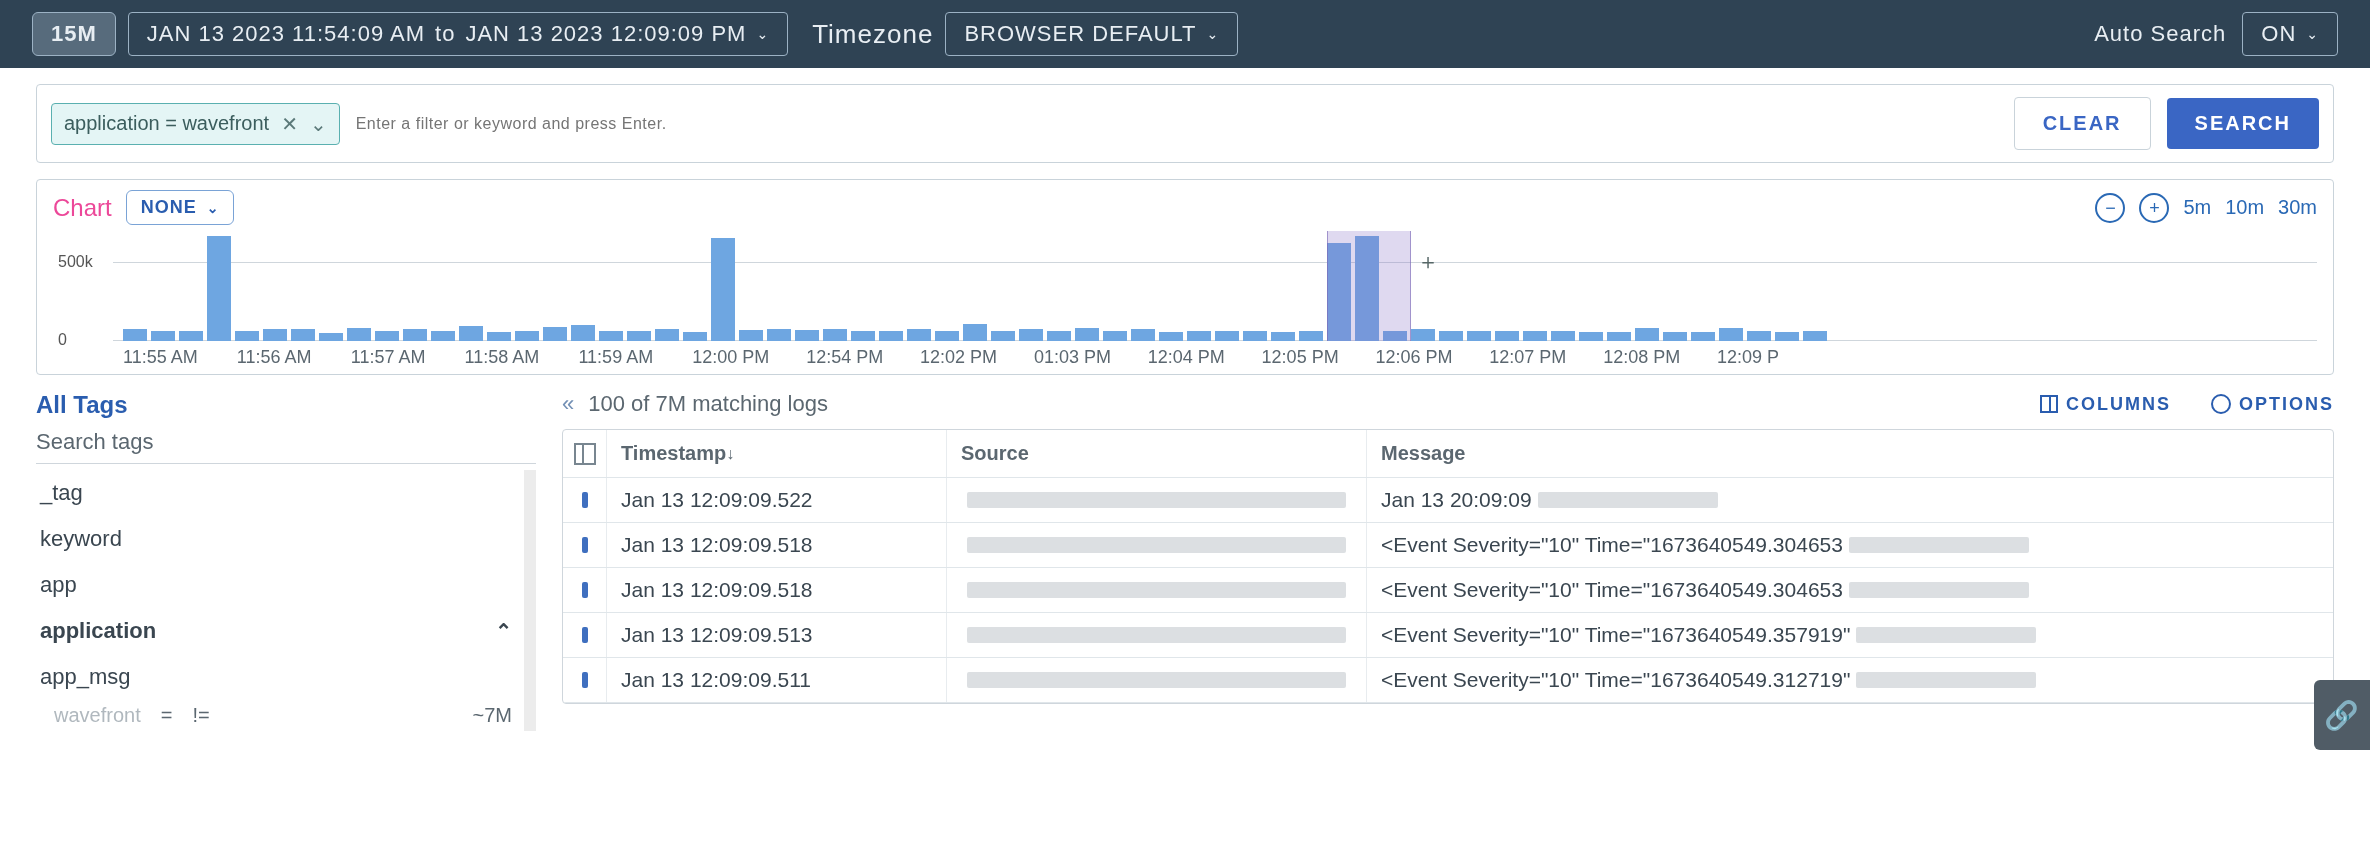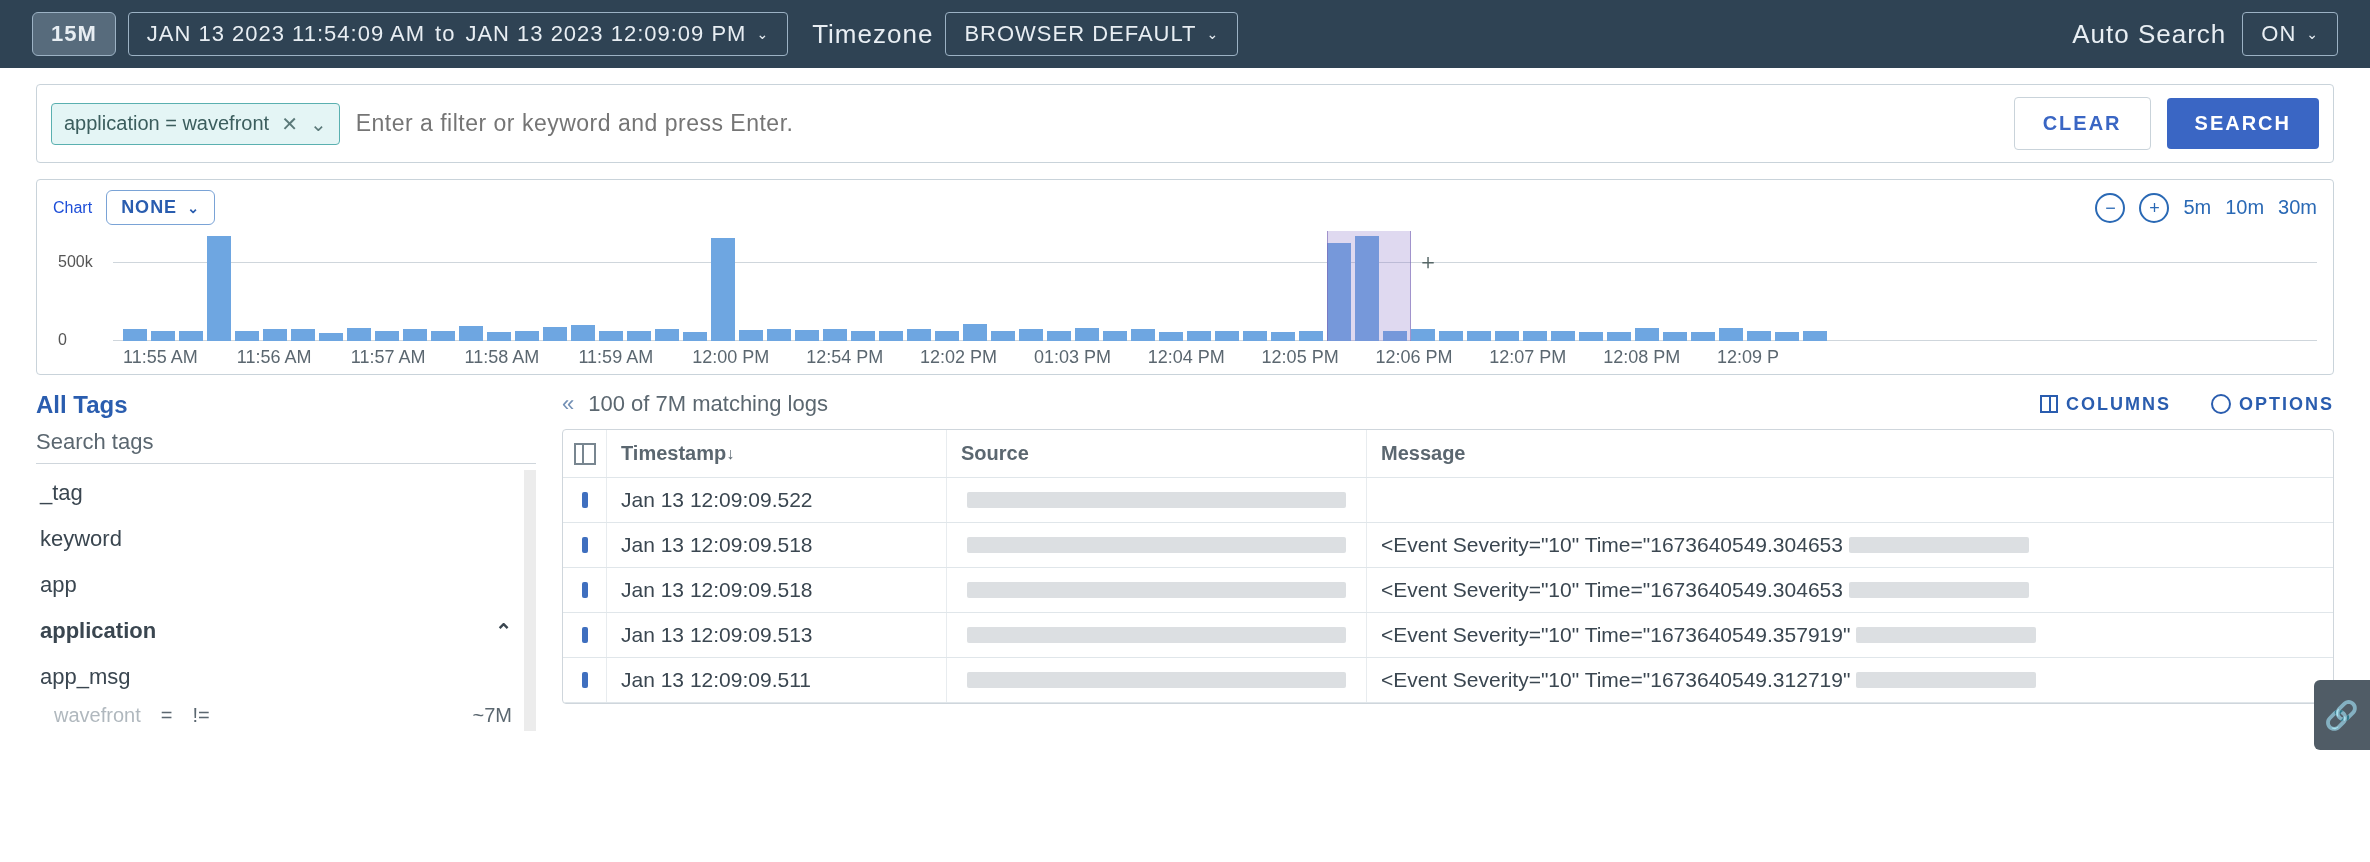--- a/index.html
+++ b/index.html
@@ -7,35 +7,35 @@
   button { font-family: inherit; }
 
   
   .topbar { background:#2f4354; height:68px; display:flex; align-items:center; padding:0 32px; color:#e8eef3; font-size:22px; letter-spacing:1px;}
   .tb-btn { border:1px solid #9cb2c4; border-radius:4px; background:#2f4354; color:#e8eef3; padding:8px 18px; display:flex; align-items:center; cursor:pointer; letter-spacing:1px;}
   .tb-btn + .tb-btn { margin-left:12px; }
   .tb-btn.duration { background:#576b7c; border-color:#9cb2c4; border-radius:6px; font-weight:600;}
   .chev { margin-left:10px; font-size:14px; }
   .tz-label { margin-left:24px; font-size:26px; color:#e8eef3; letter-spacing:1px;}
   .spacer { flex:1; }
-  .auto-label { font-size:26px; color:#e8eef3; margin-right:16px; letter-spacing:1px;}
+  .auto-label { font-size:22px; color:#e8eef3; margin-right:16px; letter-spacing:1px;}
 
   
   .panel { border:1px solid #c9d3da; border-radius:4px; margin:16px 36px 0 36px; padding:12px 14px; display:flex; align-items:center; gap:16px; }
   .tag-chip { border:1px solid #5ab0b0; background:#e4f5f5; color:#3b5d5d; border-radius:4px; padding:8px 12px; display:flex; align-items:center; font-size:20px; }
   .tag-chip .x { margin-left:12px; color:#5b7979; cursor:pointer;}
   .tag-chip .dd { margin-left:12px; color:#5b7979; cursor:pointer;}
-  .filter-input { flex:1; border:none; font-size:23px; outline:none; color:#8b97a0; letter-spacing:0.5px;}
+  .filter-input { flex:1; border:none; font-size:16px; outline:none; color:#8b97a0; letter-spacing:0.5px;}
   .btn-clear { border:1px solid #c9d3da; background:#fff; color:#3a66c4; font-weight:700; font-size:20px; padding:14px 28px; border-radius:4px; cursor:pointer; letter-spacing:2px;}
   .btn-search { background:#3a66c4; color:#fff; font-weight:700; font-size:20px; padding:14px 28px; border:none; border-radius:4px; cursor:pointer; letter-spacing:2px;}
 
   
   .chart-panel { border:1px solid #c9d3da; border-radius:4px; margin:16px 36px 0 36px; padding:10px 16px 6px 16px; }
   .chart-head { display:flex; align-items:center; gap:14px; margin-bottom:6px;}
-  .chart-title { font-size:16px; color:#1d4ed8; }
+  .chart-title { font-size:24px; color:#ec4899; }
   .none-btn { border:1px solid #7aa3d6; color:#2a5daf; background:#fff; border-radius:6px; padding:6px 14px; font-size:18px; font-weight:700; letter-spacing:1px; display:flex; align-items:center; cursor:pointer;}
   .none-btn .chev { color:#2a5daf; }
   .zoom-controls { margin-left:auto; display:flex; align-items:center; gap:14px; color:#2a69b5; font-size:20px;}
   .zc-circle { width:30px; height:30px; border:2px solid #2a69b5; border-radius:50%; display:flex; align-items:center; justify-content:center; cursor:pointer; font-size:18px; line-height:1; color:#2a69b5;}
   .zc-link { cursor:pointer; }
 
   .chart-body { position:relative; height:110px; margin-left:60px; }
   .gridline { position:absolute; left:0; right:0; border-top:1px solid #cfd6dc; }
   .gridline.g0 { bottom:0; }
   .gridline.g500 { bottom:78px; }
@@ -299,20 +299,24 @@
       </div>
       <div id="tbody">
           <div class="trow" style="position: relative;">
             <div class="cell col-toggle">
               <div class="sev-bar"></div>
             </div>
             <div class="cell col-ts">Jan 13 12:09:09.522</div>
             <div class="cell col-src">
               <div class="redact"></div>
             </div>
+            <div class="cell col-msg">
+              <span>Jan 13 20:09:09</span>
+              <div class="redact" style="max-width: 180px;"></div>
+            </div>
           </div>
           <div class="trow" style="position: relative;">
             <div class="cell col-toggle">
               <div class="sev-bar"></div>
             </div>
             <div class="cell col-ts">Jan 13 12:09:09.518</div>
             <div class="cell col-src">
               <div class="redact"></div>
             </div>
             <div class="cell col-msg">

